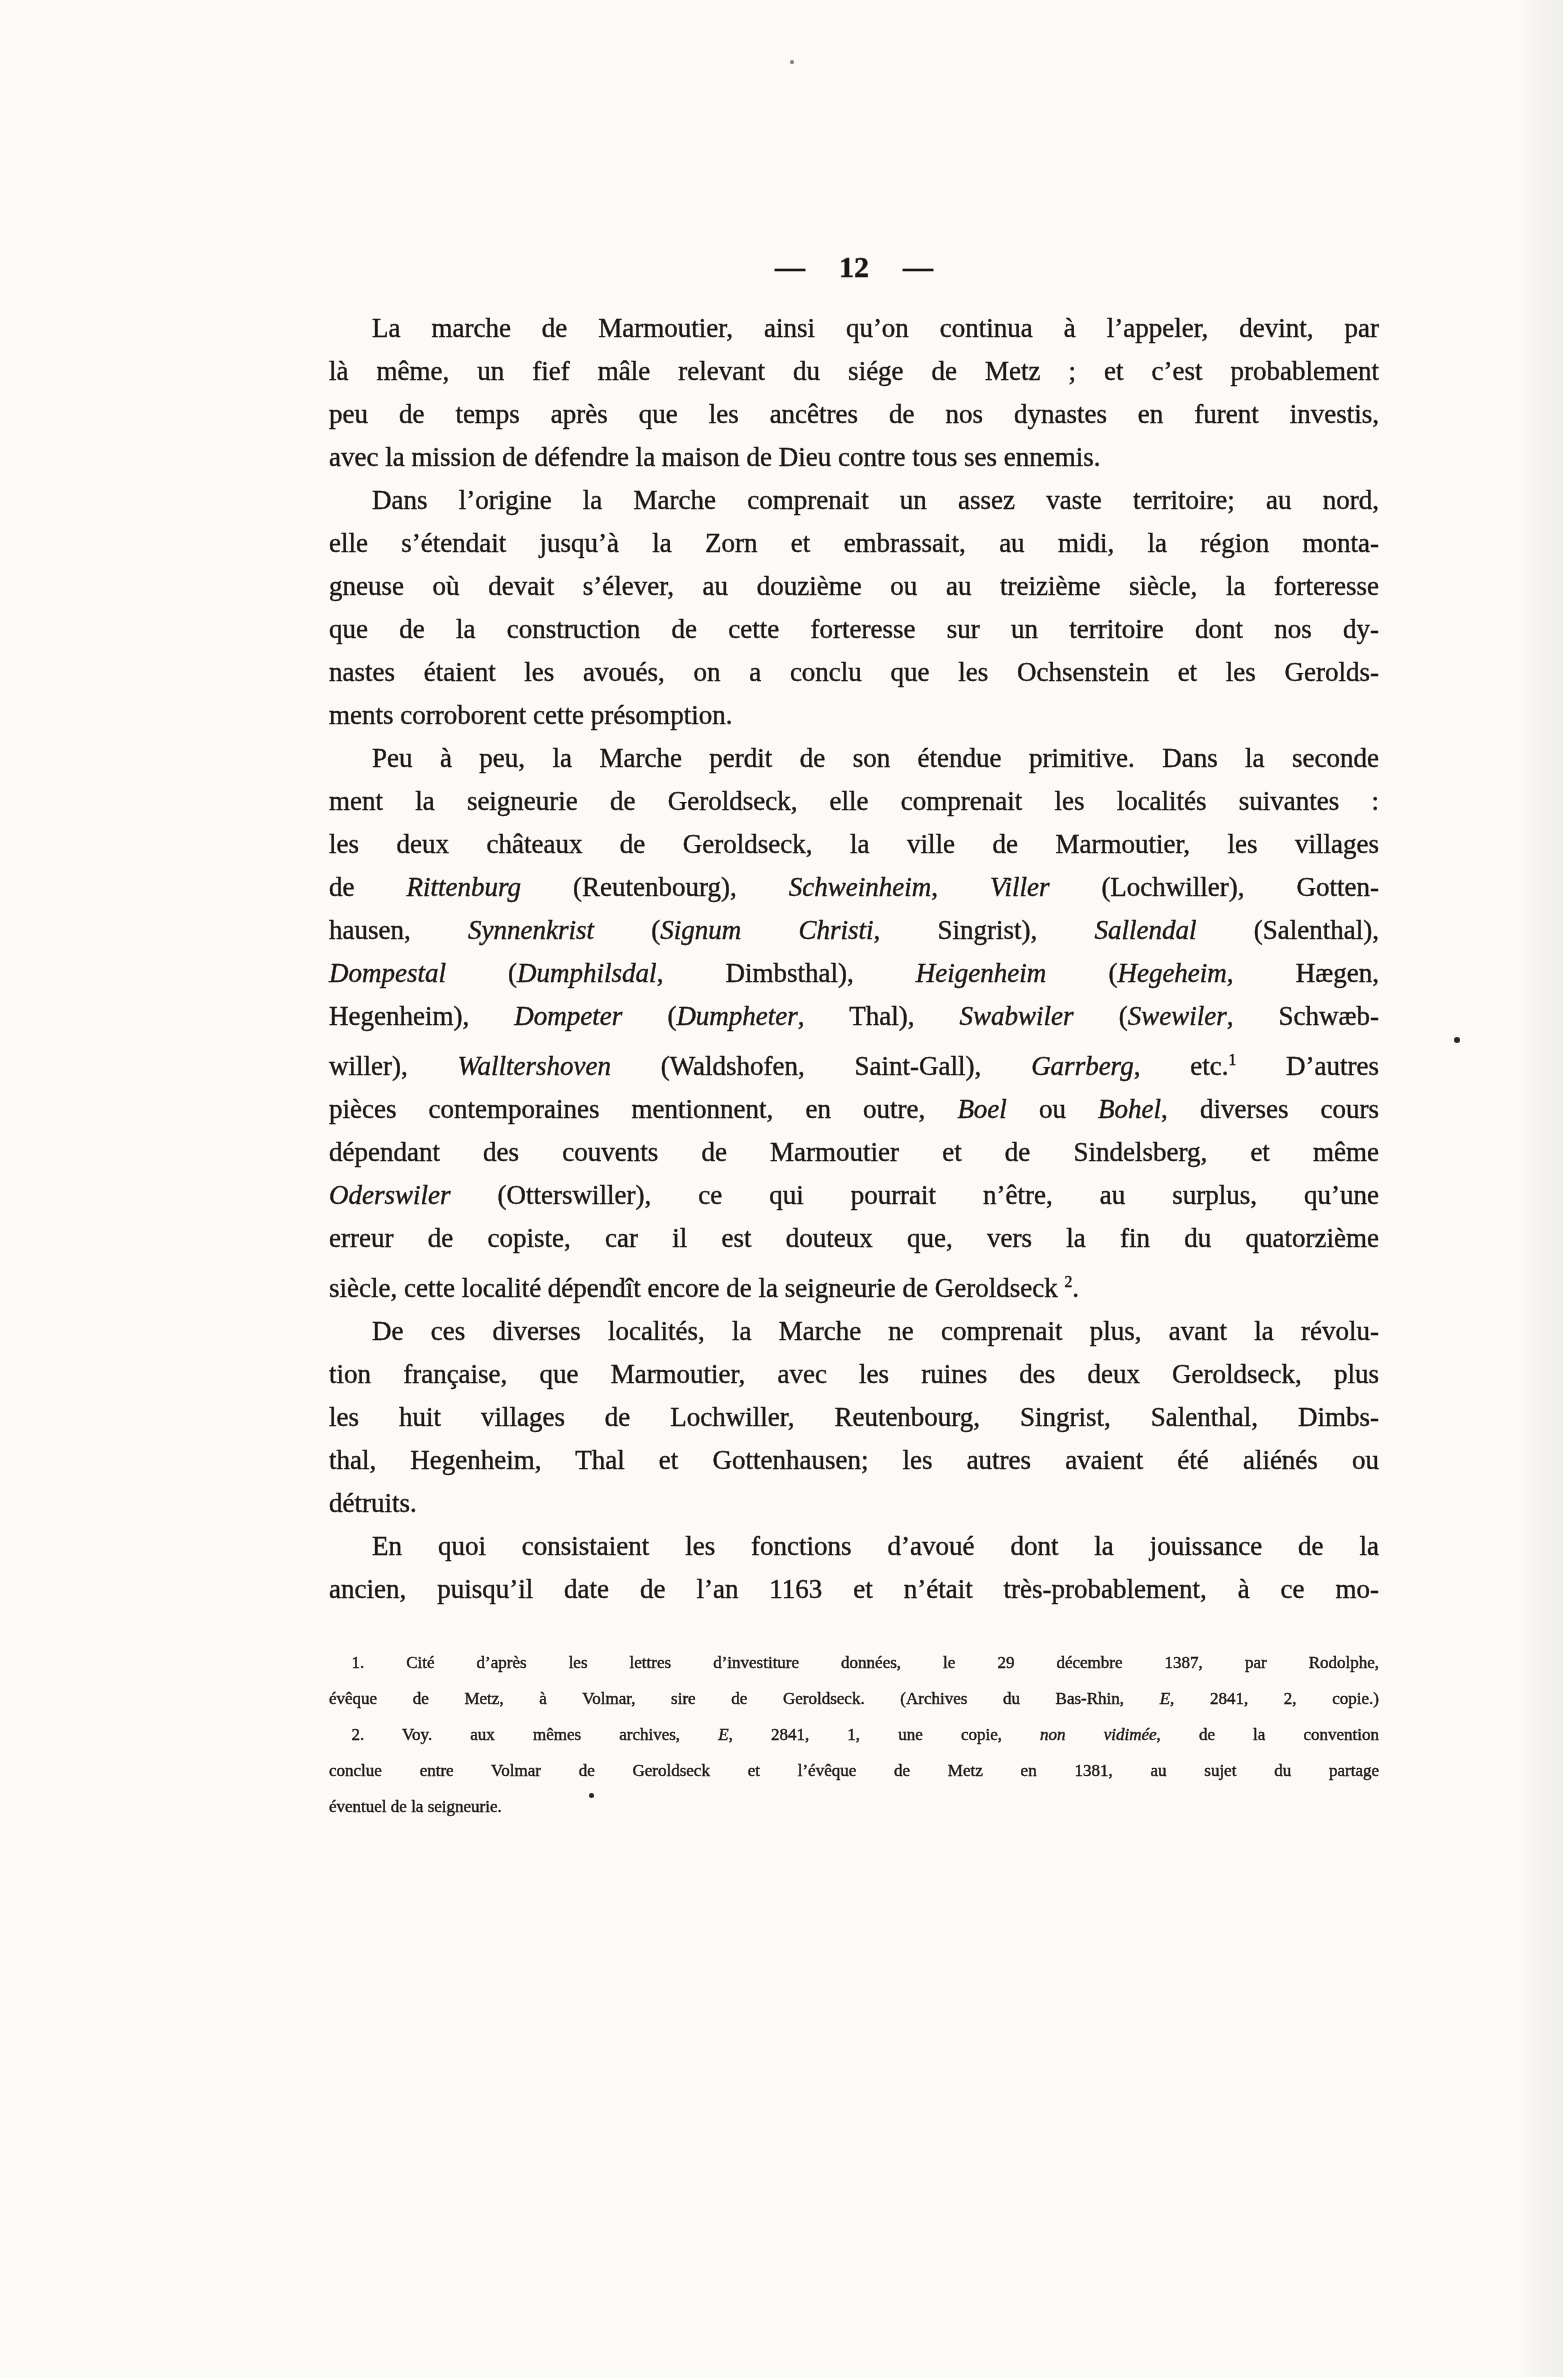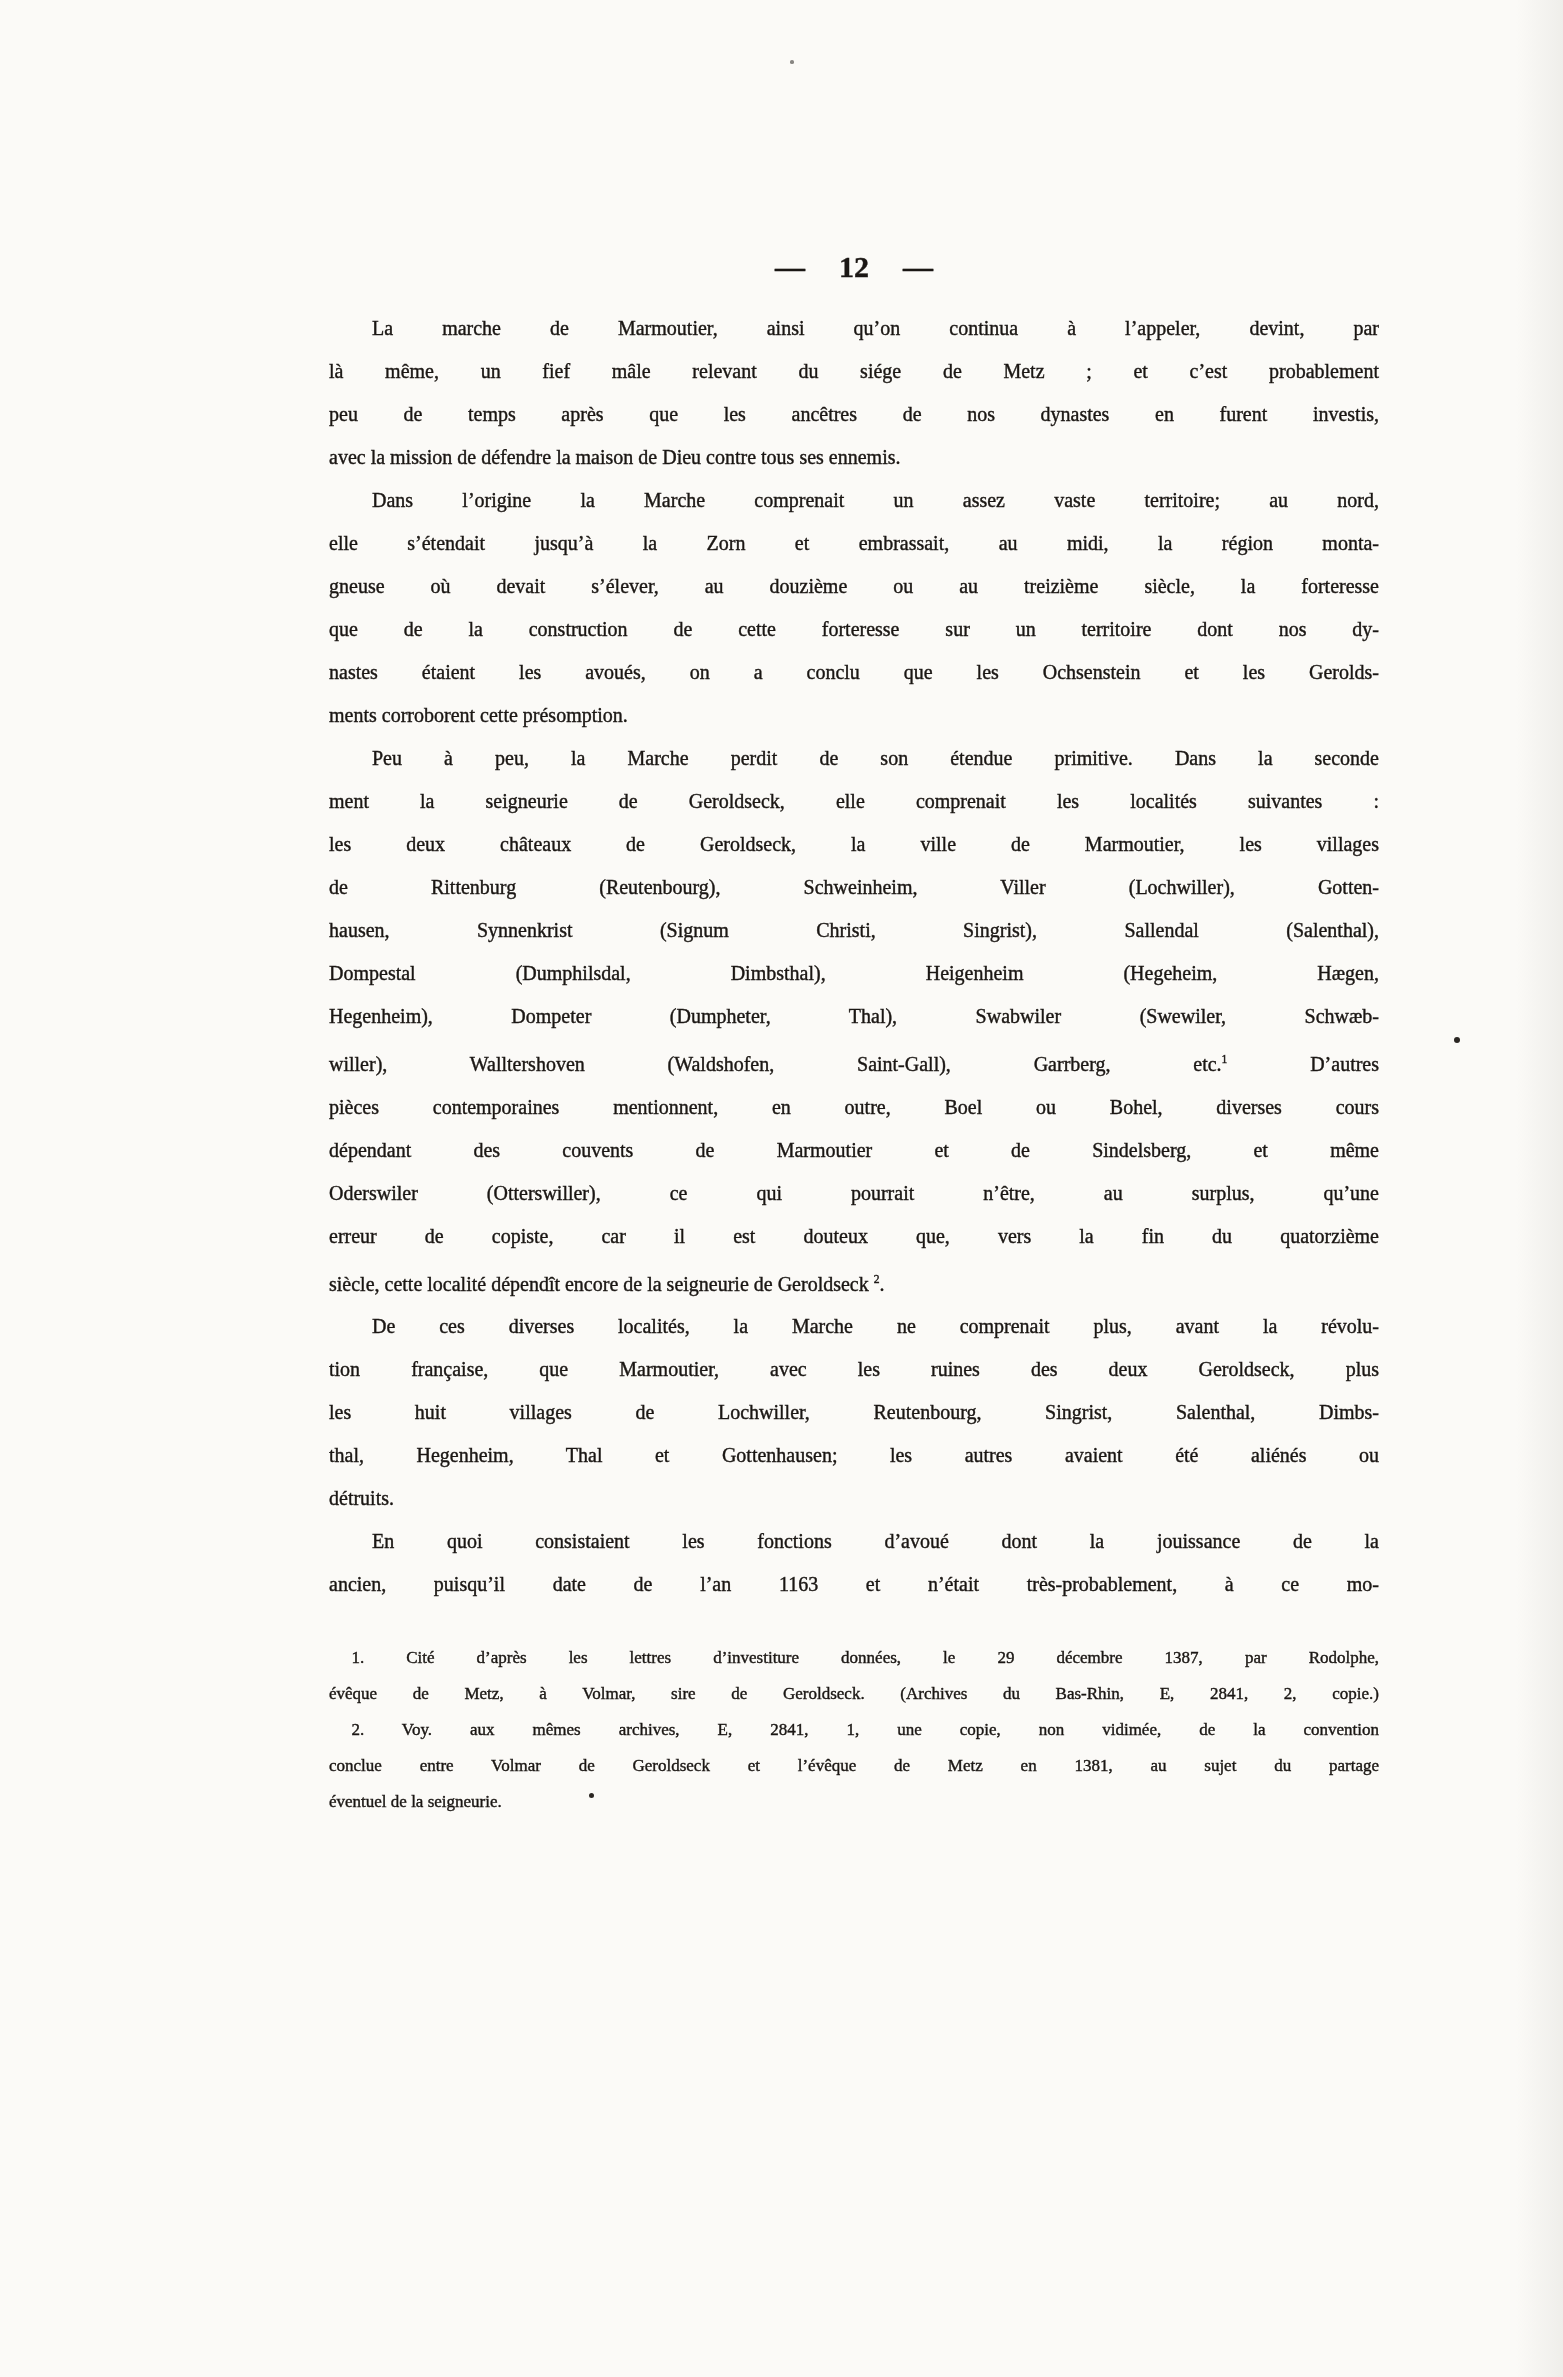--- a/index.html
+++ b/index.html
@@ -11,28 +11,28 @@
     font-family:"Liberation Serif","DejaVu Serif",serif;
     color:#1b1714;
     -webkit-text-stroke:0.4px #1b1714;
   }
   .column{position:absolute;left:329px;top:247px;width:1050px;}
   .page-header{
     display:flex;justify-content:center;align-items:center;gap:34px;
     font-size:30px;font-weight:700;height:39px;
   }
   .page-header .dash{letter-spacing:0;}
-  .body-text{margin-top:21px;font-size:20px;}
+  .body-text{margin-top:21px;font-size:27px;}
   .footnotes{margin-top:34px;font-size:17px;}
   .line{line-height:43px;text-align:justify;text-align-last:justify;}
   .footnotes .line{line-height:36px;}
   .line.last{text-align-last:left;}
   .body-text .line.indent{text-indent:43px;}
   .footnotes .line.indent{text-indent:22.4px;}
-  .it{}
+  .it{font-style:italic;}
   .sup{font-size:0.58em;vertical-align:super;}
   .speck{position:absolute;background:#2a2622;border-radius:50%;}
   .speck.s1{left:1454px;top:1037px;width:6px;height:6px;}
   .speck.s2{left:589px;top:1793px;width:5.2px;height:5.2px;}
   .speck.s3{left:790px;top:60px;width:3.7px;height:3.7px;opacity:.55;}
 </style>
 </head>
 <body>
 
 <div class="page">

